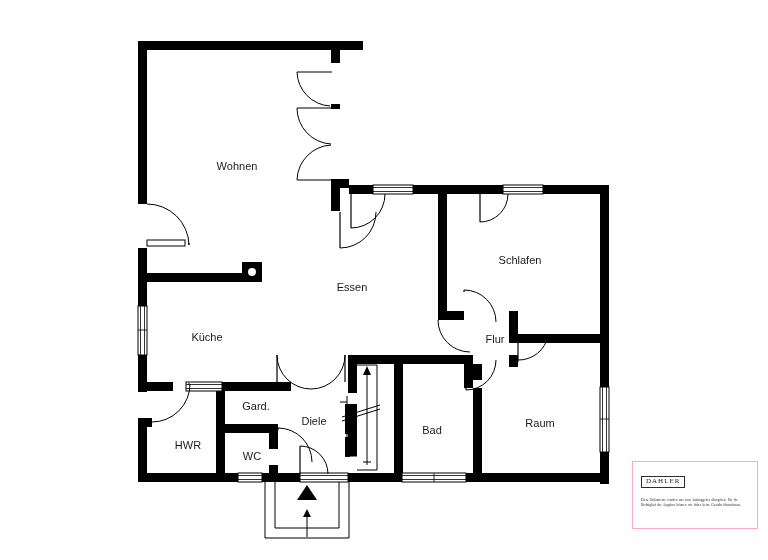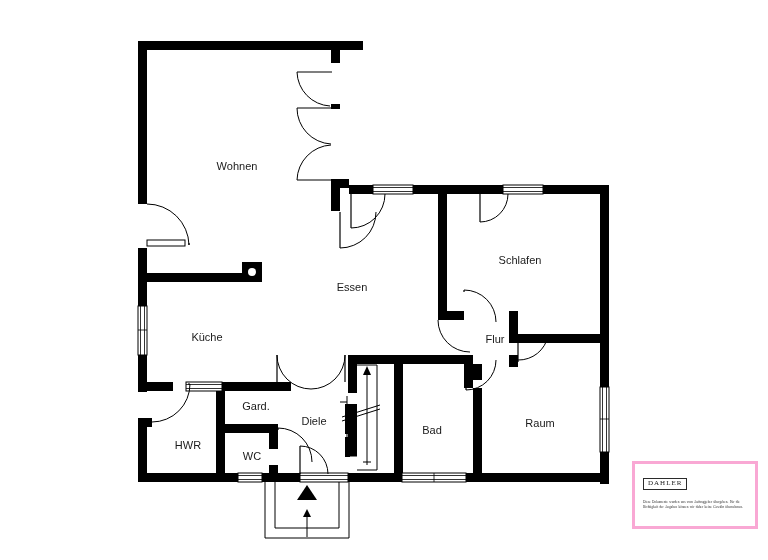--- a/index.html
+++ b/index.html
@@ -65,21 +65,21 @@
     stroke-width: 1;
   }
   
   #disclaimer-card {
     position: absolute;
     left: 632px;
     top: 461px;
     width: 126px;
     height: 68px;
     background: #ffffff;
-    border: 3px solid #f9a8d4;
+    border: 1px solid #f9a8d4;
     box-sizing: border-box;
     padding: 7px 8px 6px 8px;
   }
   #brand-box {
     display: inline-block;
     border: 1px solid #2b2b2b;
     padding: 1px 4px 1px 4px;
     font-family: "Liberation Serif", serif;
     font-size: 7px;
     letter-spacing: 1px;

